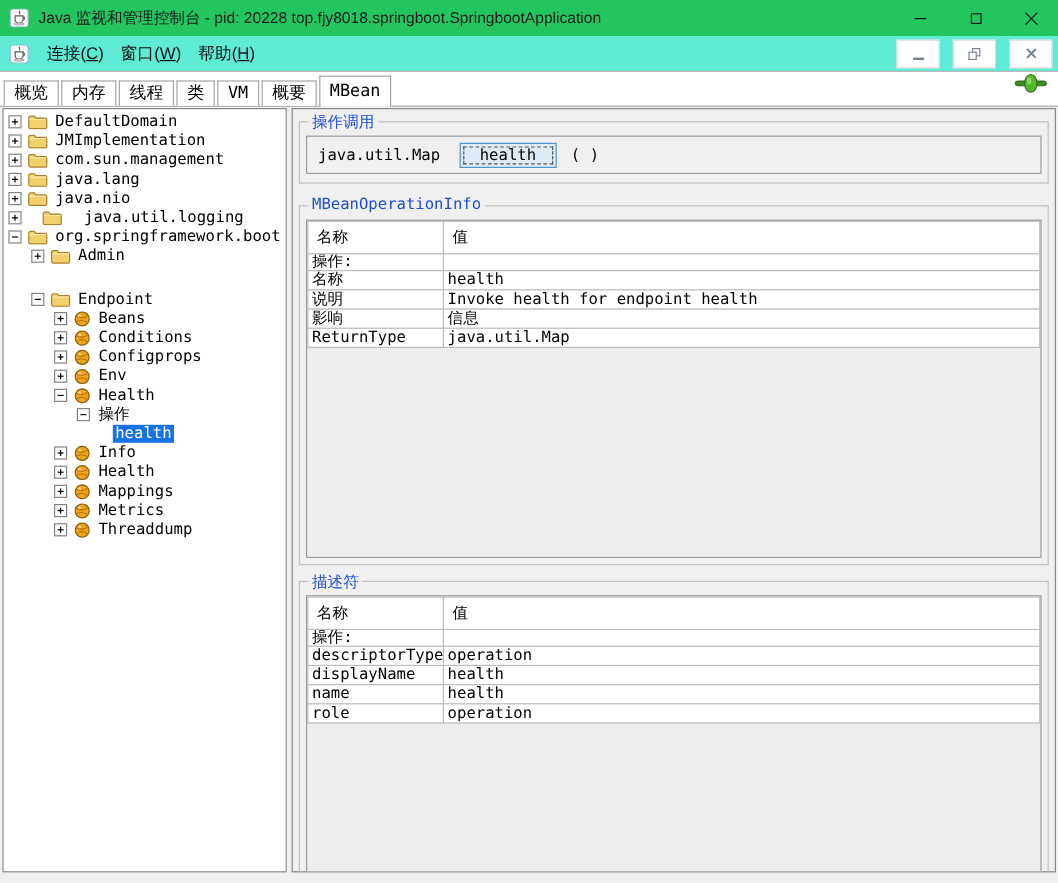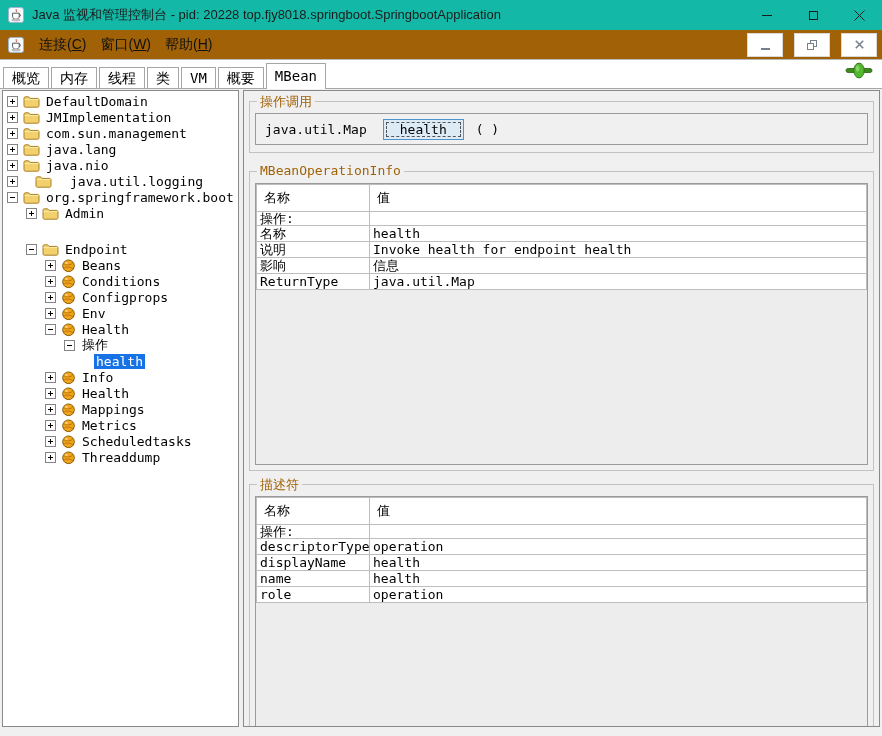--- a/index.html
+++ b/index.html
@@ -2,27 +2,27 @@
 <html><head>
 <meta charset="utf-8">
 <style>
   html,body{margin:0;padding:0;}
   body{
     width:882px;height:736px;position:relative;overflow:hidden;
     background:#ffffff;font-family:"Liberation Sans",sans-serif;
     -webkit-font-smoothing:none;
   }
   
-  .titlebar{height:30px;display:flex;align-items:center;background:#14b8a6;}
+  .titlebar{height:30px;display:flex;align-items:center;background:#22c55e;}
   .title-icon{margin-left:8px;display:flex;}
   .title-text{margin-left:8px;font-size:13px;color:#1b1b1b;white-space:nowrap;}
   .win-controls{margin-left:auto;display:flex;height:100%;}
   .win-btn{width:46px;height:100%;display:flex;align-items:center;justify-content:center;}
   
-  .menubar{height:29px;display:flex;align-items:center;background:#a16207;border-bottom:1px solid #b9b9b9;}
+  .menubar{height:29px;display:flex;align-items:center;background:#5eead4;border-bottom:1px solid #b9b9b9;}
   .menu-icon{margin-left:8px;display:flex;}
   .menu-items{display:flex;margin-left:8px;}
   .menu-item{font-size:14px;color:#111;padding:3px 7px;cursor:default;}
   .menu-item .mn{text-decoration:underline;}
   .iframe-controls{margin-left:auto;margin-right:5px;display:flex;gap:11px;}
   .iframe-btn{width:34px;height:22px;border:1px solid #dadada;background:#fff;display:flex;align-items:center;justify-content:center;}
   
   .tabstrip{height:29px;background:#fff;display:flex;align-items:flex-end;padding-left:3px;
     border-bottom:1px solid #a6a6a6;box-sizing:border-box;position:relative;}
   .tab{font-family:"DejaVu Sans Mono","Liberation Mono",monospace;font-size:14px;color:#000;
@@ -43,21 +43,21 @@
   .toggle{width:11px;height:11px;flex:none;border:1px solid #848484;background:#fff;position:relative;
     margin-right:5px;box-sizing:border-box;}
   .toggle::before{content:"";position:absolute;left:2px;right:2px;top:4px;height:1px;background:#000;}
   .toggle.plus::after{content:"";position:absolute;top:2px;bottom:2px;left:4px;width:1px;background:#000;}
   .node-icon{flex:none;margin-right:4px;display:flex;}
   .tree-label{padding:0 2px;}
   .tree-row.selected .tree-label{background:#1772e5;color:#fff;}
   
   .groupbox{position:relative;border:1px solid #c2c2c2;box-sizing:border-box;}
   .gb-label{position:absolute;top:-9px;left:7px;background:#f0f0f0;padding:0 3px;
-    font-family:"DejaVu Sans Mono","Liberation Mono",monospace;font-size:13px;color:#a16207;white-space:nowrap;}
+    font-family:"DejaVu Sans Mono","Liberation Mono",monospace;font-size:13px;color:#1d4ed8;white-space:nowrap;}
   .gb1{margin-top:8px;height:52px;}
   .gb2{margin-top:18px;height:300px;}
   .gb3{margin-top:13px;height:268px;}
   .invoke-bar{margin:11px 5px 5px 5px;height:32px;border:1px solid #9b9b9b;background:#f0f0f0;
     display:flex;align-items:center;padding-left:9px;box-sizing:border-box;
     font-family:"DejaVu Sans Mono","Liberation Mono",monospace;font-size:13px;}
   .invoke-btn{margin-left:16px;padding:2px 16px;font-family:"DejaVu Sans Mono","Liberation Mono",monospace;
     font-size:13px;background:#ddebf7;border:1px solid #4f94cd;outline:1px dashed #555;outline-offset:-4px;
     cursor:default;}
   .args{margin-left:12px;}
@@ -370,32 +370,20 @@
       <div class="tree-row" style="padding-left: 42px;">
         <span class="toggle plus"></span>
         <span class="node-icon">
           <svg width="15" height="15" viewBox="0 0 15 15">
             <circle cx="7.5" cy="7.8" r="5.8" fill="#f0a31c" stroke="#8a5a06"></circle>
             <path d="M2.6 5.6c2.2 2 7.5 1.8 9.6-1" fill="none" stroke="#b97908"></path>
             <path d="M2.6 10.4c2.2-2 7.5-1.8 9.6 1" fill="none" stroke="#b97908"></path>
             <circle cx="5.4" cy="5" r="1.3" fill="#f8cf7a"></circle>
           </svg>
         </span>
-        <span class="tree-label">Scheduledtasks</span>
-      </div>
-      <div class="tree-row" style="padding-left: 42px;">
-        <span class="toggle plus"></span>
-        <span class="node-icon">
-          <svg width="15" height="15" viewBox="0 0 15 15">
-            <circle cx="7.5" cy="7.8" r="5.8" fill="#f0a31c" stroke="#8a5a06"></circle>
-            <path d="M2.6 5.6c2.2 2 7.5 1.8 9.6-1" fill="none" stroke="#b97908"></path>
-            <path d="M2.6 10.4c2.2-2 7.5-1.8 9.6 1" fill="none" stroke="#b97908"></path>
-            <circle cx="5.4" cy="5" r="1.3" fill="#f8cf7a"></circle>
-          </svg>
-        </span>
         <span class="tree-label">Threaddump</span>
       </div>
     </div>
   <div class="splitter"></div>
 
   <div class="right-panel">
 
     <div class="groupbox gb1">
       <span class="gb-label">操作调用</span>
       <div class="invoke-bar">

